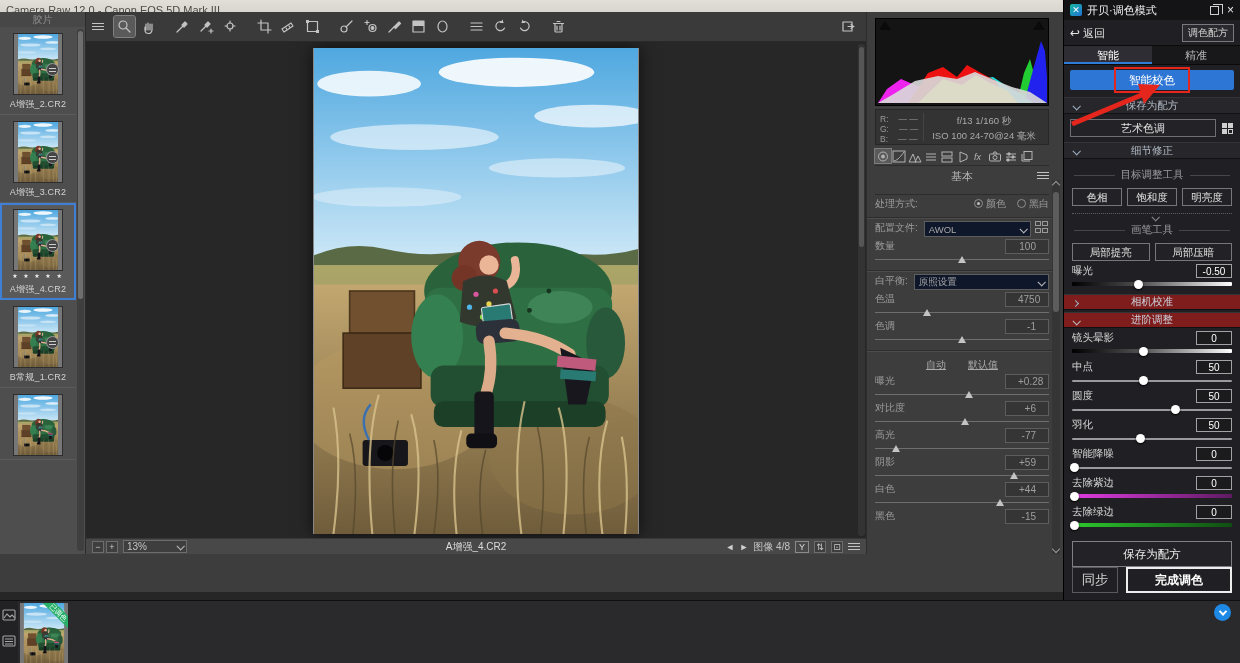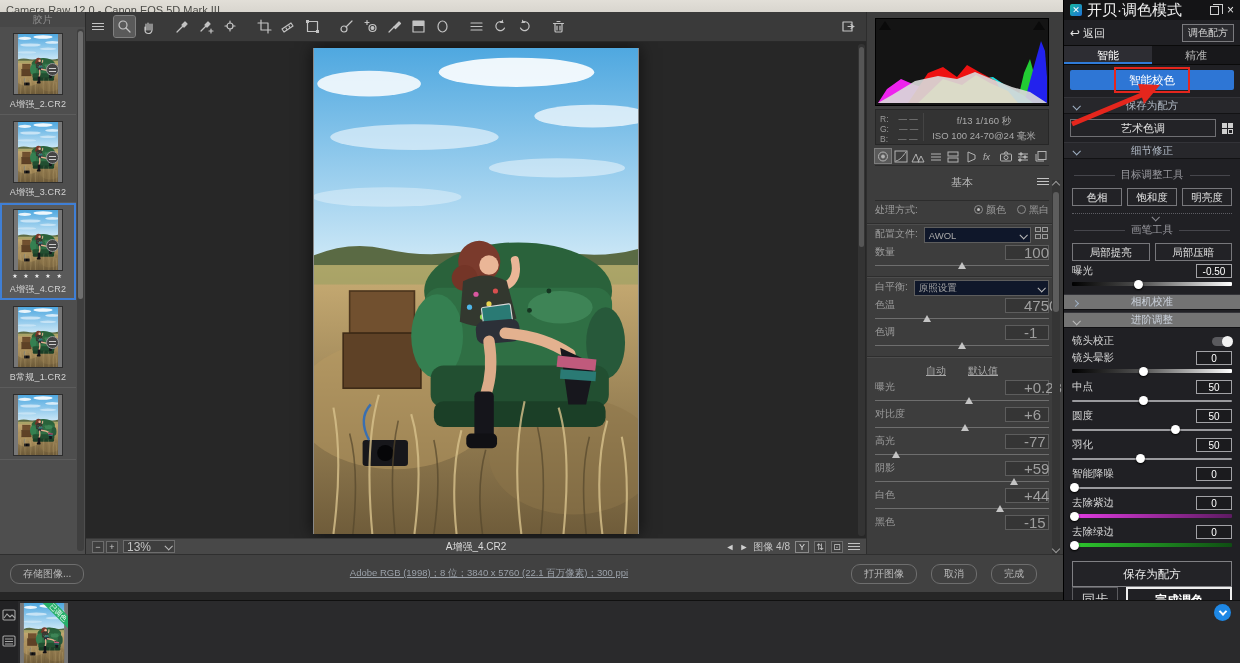--- a/index.html
+++ b/index.html
@@ -33,55 +33,55 @@
 .tool.gap{margin-left:10px}
 .panel-toggle{margin-left:auto;margin-right:8px}
 .canvas{flex:1;background:#272727;position:relative;display:flex;justify-content:center;overflow:hidden}
 .photo-main{margin-top:6px;width:326px;height:486px;box-shadow:0 0 16px rgba(0,0,0,.65);background:#888}
 .photo-main svg{display:block;width:100%;height:100%}
 .canvas-scroll{position:absolute;right:1px;top:2px;bottom:2px;width:7px;background:#333;border-radius:3px}
 .canvas-scroll i{position:absolute;left:1px;right:1px;top:3px;height:200px;background:#565656;border-radius:3px}
 
 .statusbar{height:16px;background:#484848;border-top:1px solid #383838;display:flex;align-items:center;font-size:10px;color:#c4c4c4;padding:0 6px;position:relative;flex:none}
 .sq{width:12px;height:12px;border:1px solid #6d6d6d;background:#3e3e3e;color:#c9c9c9;font-size:9px;line-height:10px;text-align:center;margin-right:2px}
-.zoom-select{width:52px;height:13px;border:1px solid #6d6d6d;background:#3e3e3e;margin-left:3px;display:flex;align-items:center;padding:0 3px;font-size:12px}
+.zoom-select{width:64px;height:13px;border:1px solid #6d6d6d;background:#3e3e3e;margin-left:3px;display:flex;align-items:center;padding:0 3px;font-size:10px}
 .zoom-select .chv{margin-left:auto}
 .status-filename{position:absolute;left:50%;transform:translateX(-50%);color:#dcdcdc}
 .status-right{margin-left:auto;display:flex;align-items:center;gap:5px}
 .navarr{color:#cfcfcf;font-size:9px}
 .ybox{min-width:14px;height:12px;border:1px solid #8a8a8a;font-size:9px;line-height:10px;text-align:center;color:#ddd;padding:0 1px}
 .bars{display:inline-block;width:12px}
 .bars i{display:block;height:1px;background:#c3c3c3;margin:2px 0}
 
 .chv{display:inline-block;width:6px;height:6px;border-right:1px solid #bbb;border-bottom:1px solid #bbb;transform:rotate(45deg) translateY(-1px)}
 
 .acr-panel{width:197px;background:#3d3d3d;border-left:1px solid #2d2d2d;position:relative;padding:6px 14px 0 8px;overflow:hidden}
 .histo{height:88px;background:#141414;border:1px solid #000;position:relative}
 .histo svg{position:absolute;left:2px;right:2px;bottom:2px}
 .clip{position:absolute;top:2px;width:0;height:0;border-left:6px solid transparent;border-right:6px solid transparent;border-bottom:9px solid #0a0a0a}
 .clip.l{left:3px}.clip.r{right:3px}
 .caminfo{display:flex;background:#333;border:1px solid #272727;margin-top:3px;padding:3px 4px;height:36px}
 .rgb{width:44px;font-size:8.5px;color:#9a9a9a;line-height:10px;border-right:1px solid #444;padding-top:1px}
 .rgb b{font-weight:normal;color:#8a8a8a;margin-left:10px}
 .expinfo{flex:1;text-align:center;font-size:9.5px;color:#aaa;line-height:15px;white-space:nowrap}
-.ptabs{display:flex;margin:4px 0 6px;justify-content:space-between;border-bottom:1px solid #2c2c2c;padding-bottom:2px}
+.ptabs{display:flex;margin:4px 0 0;justify-content:flex-start;border-bottom:1px solid #2c2c2c;padding-bottom:2px}
 .ptab{width:16px;height:14px;display:flex;align-items:center;justify-content:center}
 .ptab svg{stroke:#b3b3b3;fill:none;stroke-width:1}
 .ptab.selected{background:#5a5a5a;outline:1px solid #7d7d7d}
 .panel-title{text-align:center;color:#b5b5b5;padding:3px 0 10px;border-bottom:1px solid #2c2c2c;position:relative;font-size:11px}
 .panel-title .bars{position:absolute;right:0;top:4px}
 .bscroll{position:absolute;right:3px;top:168px;bottom:0;width:8px;background:#353535}
 .bscroll i{position:absolute;left:1px;right:1px;top:12px;height:120px;background:#5d5d5d;border-radius:3px}
 .bscroll .ar{position:absolute;left:1px;width:6px;height:6px;border-right:1px solid #999;border-bottom:1px solid #999}
 .bscroll .up{top:2px;transform:rotate(-135deg)}
 .bscroll .dn{bottom:2px;transform:rotate(45deg)}
 
 .prow{display:flex;align-items:flex-start;margin-top:2px;position:relative}
 .blabel{color:#9c9c9c;font-size:10px;white-space:nowrap}
-.valbox{margin-left:auto;width:44px;height:15px;background:#353535;border:1px solid #5d5d5d;color:#9f9f9f;font-size:15px;text-align:right;padding:0 18px;line-height:13px}
+.valbox{margin-left:auto;width:44px;height:15px;background:#353535;border:1px solid #5d5d5d;color:#9f9f9f;font-size:10px;text-align:right;padding:0 12px;line-height:13px}
 .slider{position:relative;height:9px;margin-top:1px}
 .slider .track{position:absolute;left:0;right:0;top:4px;height:1px;background:#232323;border-bottom:1px solid #6e6e6e}
 .slider .tri{position:absolute;top:1px;width:0;height:0;border-left:4px solid transparent;border-right:4px solid transparent;border-bottom:7px solid #c4c4c4;margin-left:-4px}
 .sep{height:2px;border-top:1px solid #2e2e2e;border-bottom:1px solid #4c4c4c;margin:6px -8px 0 -8px}
 .acr-select{height:16px;background:#0f172a;border:1px solid #5d5d5d;color:#a8a8a8;font-size:9.5px;display:flex;align-items:center;padding:0 4px;position:relative}
 .acr-select .chv{position:absolute;right:4px;top:5px}
 .radio{width:9px;height:9px;border:1px solid #8d8d8d;border-radius:50%;display:inline-block;position:relative;margin:0 3px 0 8px;vertical-align:-1px}
 .radio.on::after{content:"";position:absolute;inset:2px;background:#c0c0c0;border-radius:50%}
 .linkrow{display:flex;justify-content:center;gap:22px;margin-top:6px}
 .alink{color:#a9a9a9;font-size:10px;text-decoration:underline}
@@ -89,21 +89,21 @@
 .grid4 i{width:6px;height:5px;border:1px solid #9a9a9a}
 
 .acr-footer{position:absolute;left:0;bottom:0;width:100%;height:38px;background:#414141;border-top:1px solid #2f2f2f;display:flex;align-items:center;padding:0 10px}
 .pill{border:1px solid #6e6e6e;border-radius:9px;color:#b9b9b9;font-size:10px;padding:2px 12px;background:transparent;white-space:nowrap}
 .footer-link{position:absolute;left:46%;transform:translateX(-50%);color:#9aa0a8;font-size:9.5px;text-decoration:underline;white-space:nowrap}
 .footer-right{margin-left:auto;display:flex;gap:14px;margin-right:16px}
 
 .plugin{position:absolute;left:1063px;top:0;width:177px;height:600px;background:#202024;border-left:1px solid #000;display:flex;flex-direction:column;color:#ddd;font-size:11px}
 .pg-titlebar{height:20px;background:#141416;display:flex;align-items:center;padding:0 6px;gap:5px;flex:none}
 .pg-logo{width:12px;height:12px;background:linear-gradient(135deg,#17b精,#1f72d8);background:linear-gradient(135deg,#16b9a0,#1f72d8);color:#fff;font-size:9px;line-height:12px;text-align:center;border-radius:2px}
-.pg-title{font-size:15px;color:#f0f0f0;white-space:nowrap}
+.pg-title{font-size:11px;color:#f0f0f0;white-space:nowrap}
 .winbtns{margin-left:auto;display:flex;gap:8px;align-items:center}
 .restore{width:9px;height:9px;border:1px solid #cfcfcf;position:relative}
 .restore::after{content:"";position:absolute;left:2px;top:-3px;width:9px;height:9px;border:1px solid #cfcfcf;border-left:none;border-bottom:none}
 .closex{color:#e8e8e8;font-size:12px;line-height:10px}
 .pg-row1{display:flex;align-items:center;padding:4px 6px 3px}
 .backlink{color:#e4e4e4;font-size:11px}
 .backlink .arr{font-size:12px;margin-right:3px}
 .recipe-btn{margin-left:auto;border:1px solid #7a7a7e;font-size:10px;padding:1px 5px;color:#d5d5d5;background:#2a2a2e}
 .pg-tabs{display:flex;height:20px;border-top:1px solid #0a0a0a;border-bottom:1px solid #0a0a0a;flex:none}
 .pg-tab{flex:1;text-align:center;line-height:19px;color:#b5b5b5;background:#18181b}
@@ -127,21 +127,21 @@
 .ps-row{padding:3px 8px 0}
 .ps-head{display:flex;align-items:center;height:14px}
 .ps-label{color:#d8d8d8;font-size:10.5px}
 .pval{margin-left:auto;min-width:36px;height:14px;border:1px solid #a2a2a6;background:#1b1b1e;color:#fff;font-size:10px;text-align:center;line-height:13px;padding:0 2px}
 .ptrack{position:relative;height:11px;margin-top:1px}
 .ptrack .line{position:absolute;top:5px;left:0;right:0;height:1.5px;background:#9a9a9e;border-radius:1px}
 .ptrack .line.fade{height:4px;top:3px;background:linear-gradient(90deg,#000 0%,#555 45%,#fff 100%)}
 .ptrack .line.magenta{height:4px;top:3px;background:linear-gradient(90deg,#e23ce2,#5e1b62)}
 .ptrack .line.green{height:4px;top:3px;background:linear-gradient(90deg,#2ec82e,#0f4d13)}
 .pknob{position:absolute;top:1px;width:9px;height:9px;border-radius:50%;background:#fff;margin-left:-5px;box-shadow:0 1px 2px #000}
-.collapse{height:16px;background:#737373;border-top:1px solid #343439;border-bottom:1px solid #101013;display:flex;align-items:center;justify-content:center;color:#c9d0da;position:relative;margin-top:4px;font-size:10.5px;flex:none}
+.collapse{height:16px;background:#7f1d1d;border-top:1px solid #343439;border-bottom:1px solid #101013;display:flex;align-items:center;justify-content:center;color:#c9d0da;position:relative;margin-top:4px;font-size:10.5px;flex:none}
 .collapse .chv,.collapse .chvr{position:absolute;left:9px;top:6px}
 .lens-row{display:flex;align-items:center;padding:6px 8px 0}
 .toggle{margin-left:auto;width:20px;height:9px;background:#5a5a5e;border-radius:5px;position:relative}
 .toggle::after{content:"";position:absolute;right:-1px;top:-1px;width:11px;height:11px;background:#f2f2f2;border-radius:50%}
 .gapper{height:6px}
 .save-recipe{margin:10px 8px 0;height:26px;border:1px solid #808084;background:#232327;color:#ececec;text-align:center;line-height:24px;font-size:11.5px;flex:none}
 .pg-footer{margin-top:auto;display:flex;gap:8px;padding:0 8px 12px}
 .sync-btn{width:46px;height:26px;border:1px solid #5a5a5e;color:#d2d2d2;background:#202024;line-height:24px;text-align:center}
 .finish-btn{flex:1;height:26px;border:2px solid #eee;color:#fff;font-weight:bold;background:#202024;line-height:22px;text-align:center;font-size:12px}
 
@@ -657,29 +657,20 @@
     <div class="slider"></div>
 
     <div class="bscroll">
             <span class="ar up"></span>
             <i></i>
             <span class="ar dn"></span>
           </div>
   </div>
 </div>
 
-<div class="acr-footer">
-  <button class="pill">存储图像...</button>
-  <span class="footer-link">Adobe RGB (1998)；8 位；3840 x 5760 (22.1 百万像素)；300 ppi</span>
-  <span class="footer-right">
-    <button class="pill">打开图像</button>
-    <button class="pill">取消</button>
-    <button class="pill">完成</button>
-  </span>
-</div>
 </div>
 
 <div class="plugin">
   <div class="pg-titlebar">
     <span class="pg-logo">✕</span>
     <span class="pg-title">开贝·调色模式</span>
     <span class="winbtns">
       <span class="restore"></span>
       <span class="closex">×</span>
     </span>
@@ -738,24 +729,20 @@
         </div>
   </div>
   <div class="collapse">
         <span class="chvr"></span>
         <span>相机校准</span>
       </div>
   <div class="collapse" style="margin-top:2px">
         <span class="chv"></span>
         <span>进阶调整</span>
       </div>
-  <div class="lens-row">
-    <span class="ps-label">镜头校正</span>
-    <span class="toggle"></span>
-  </div>
   <div class="ps-row">
         <div class="ps-head">
           <span class="ps-label">镜头晕影</span>
           <span class="pval">0</span>
         </div>
     <div class="ptrack">
           <div class="line fade"></div>
           <div class="pknob" style="left: 45%;"></div>
         </div>
       </div>

